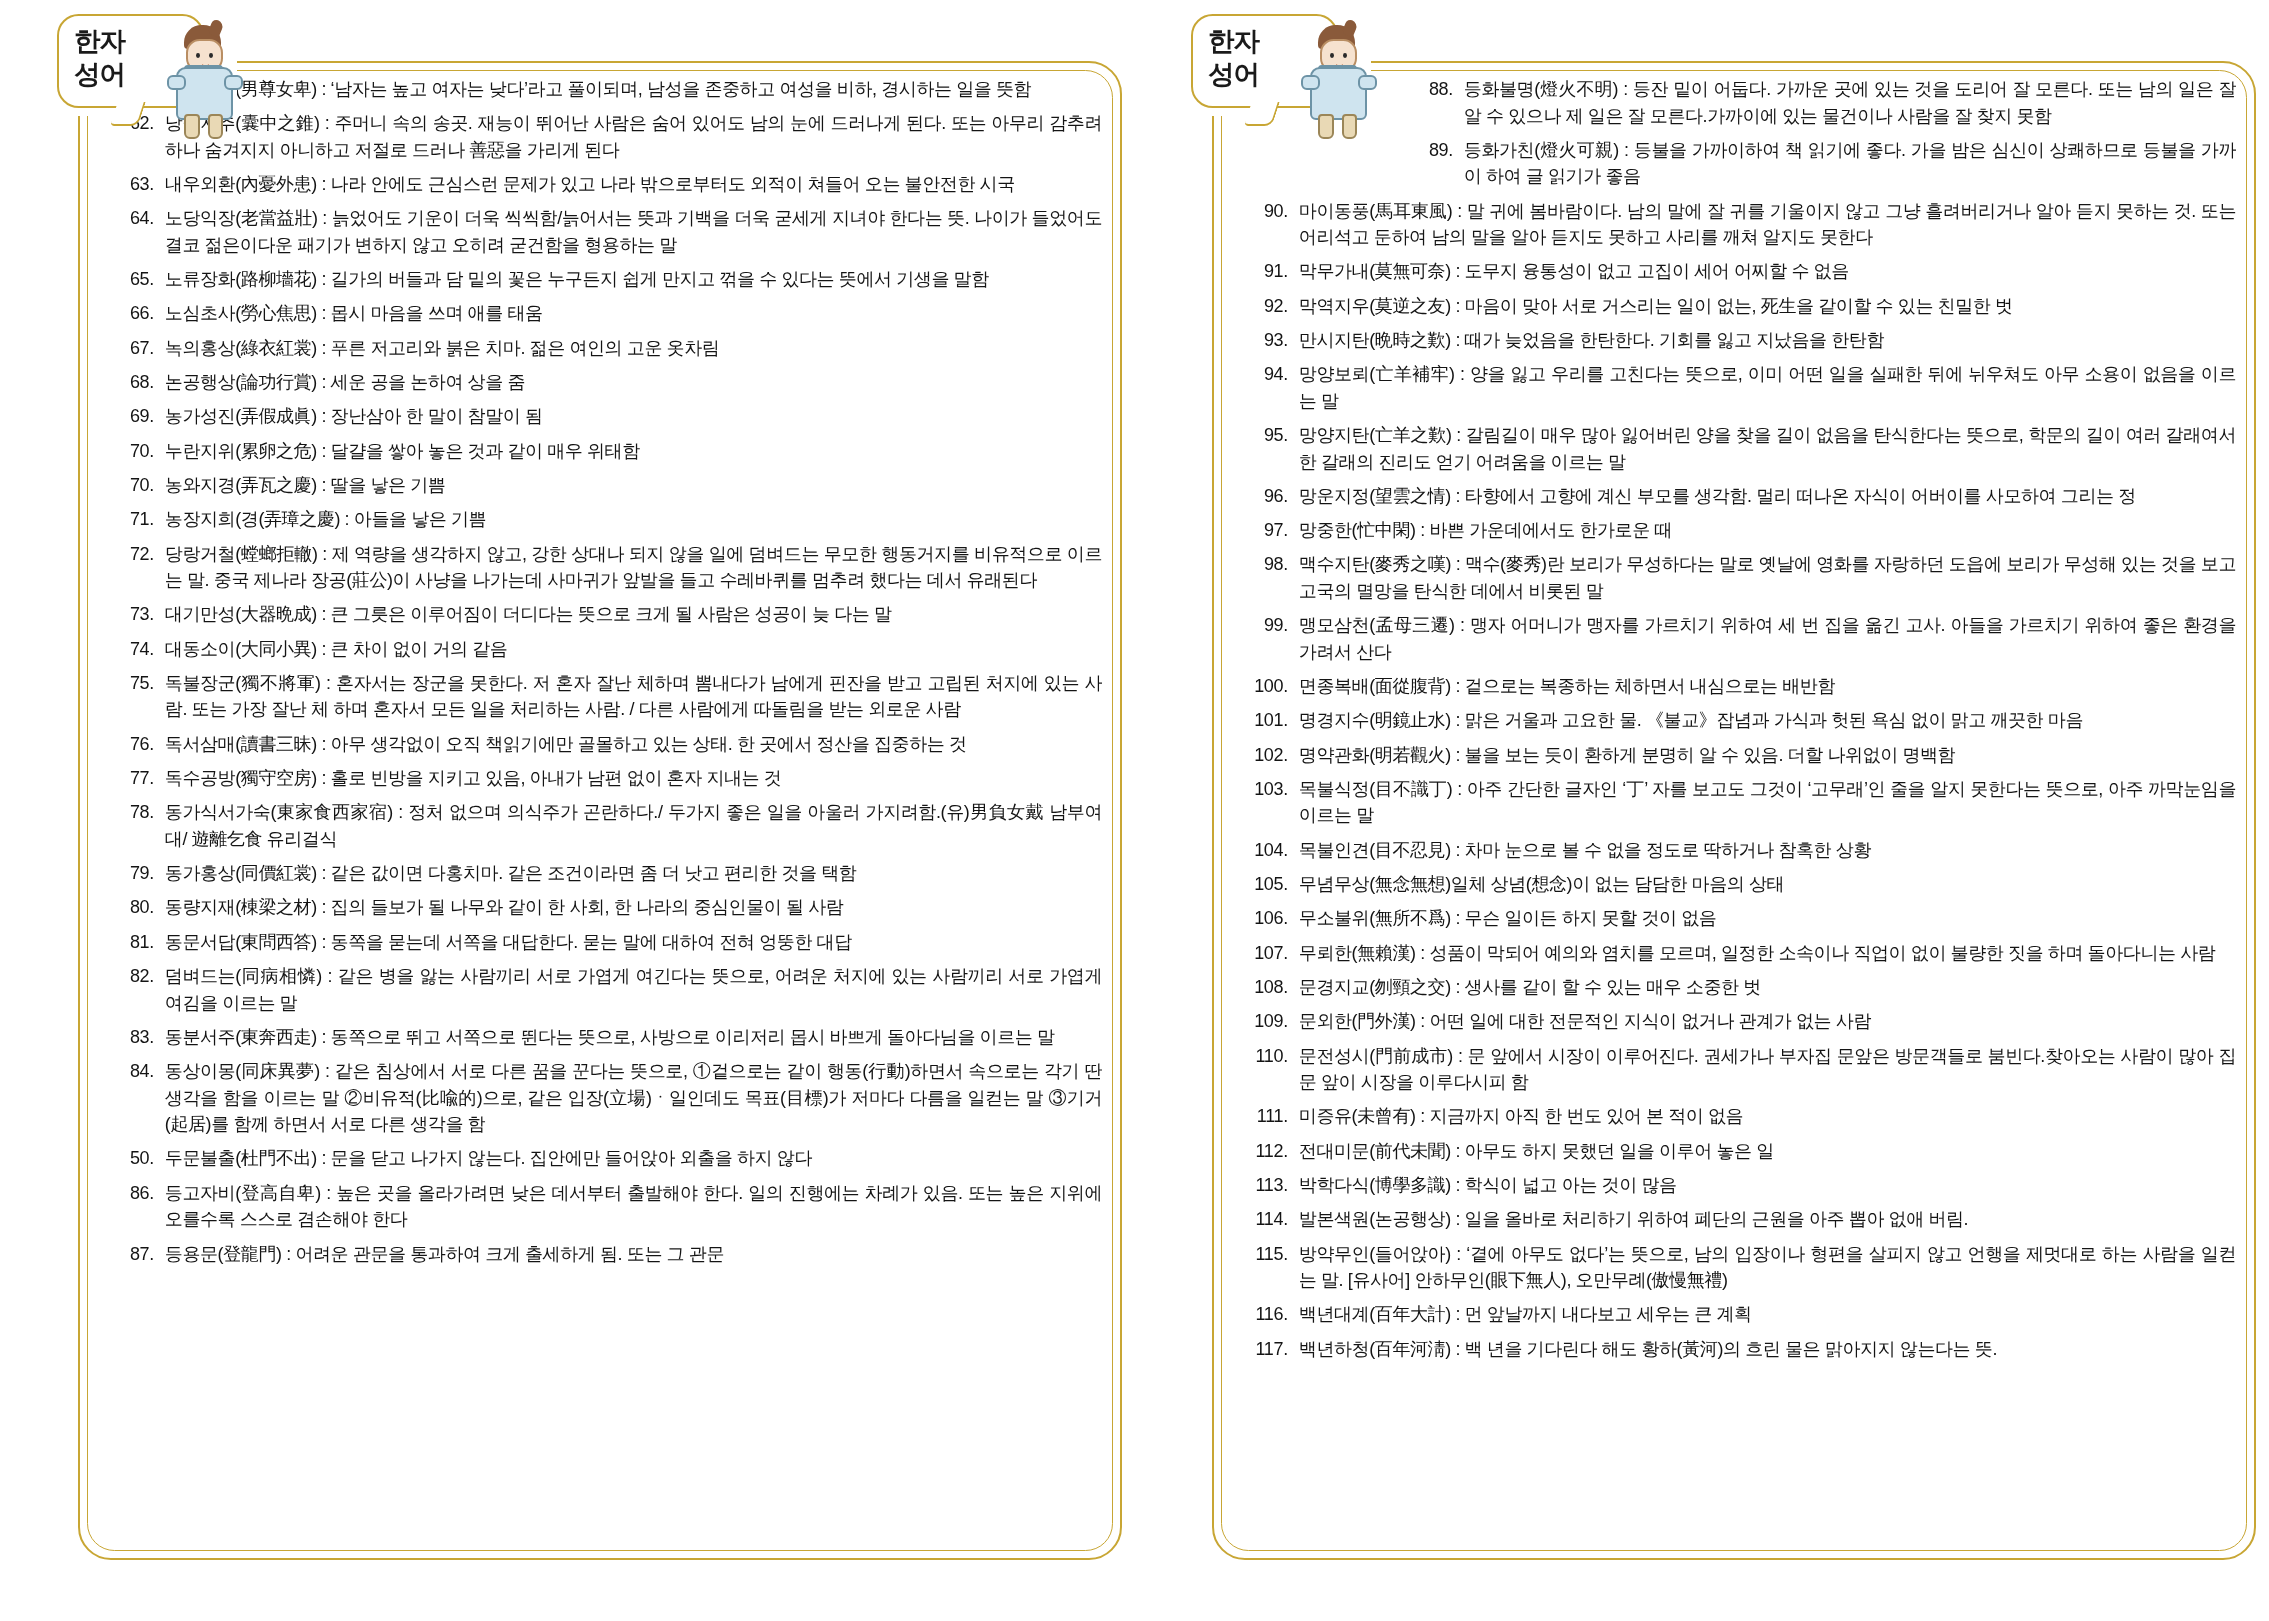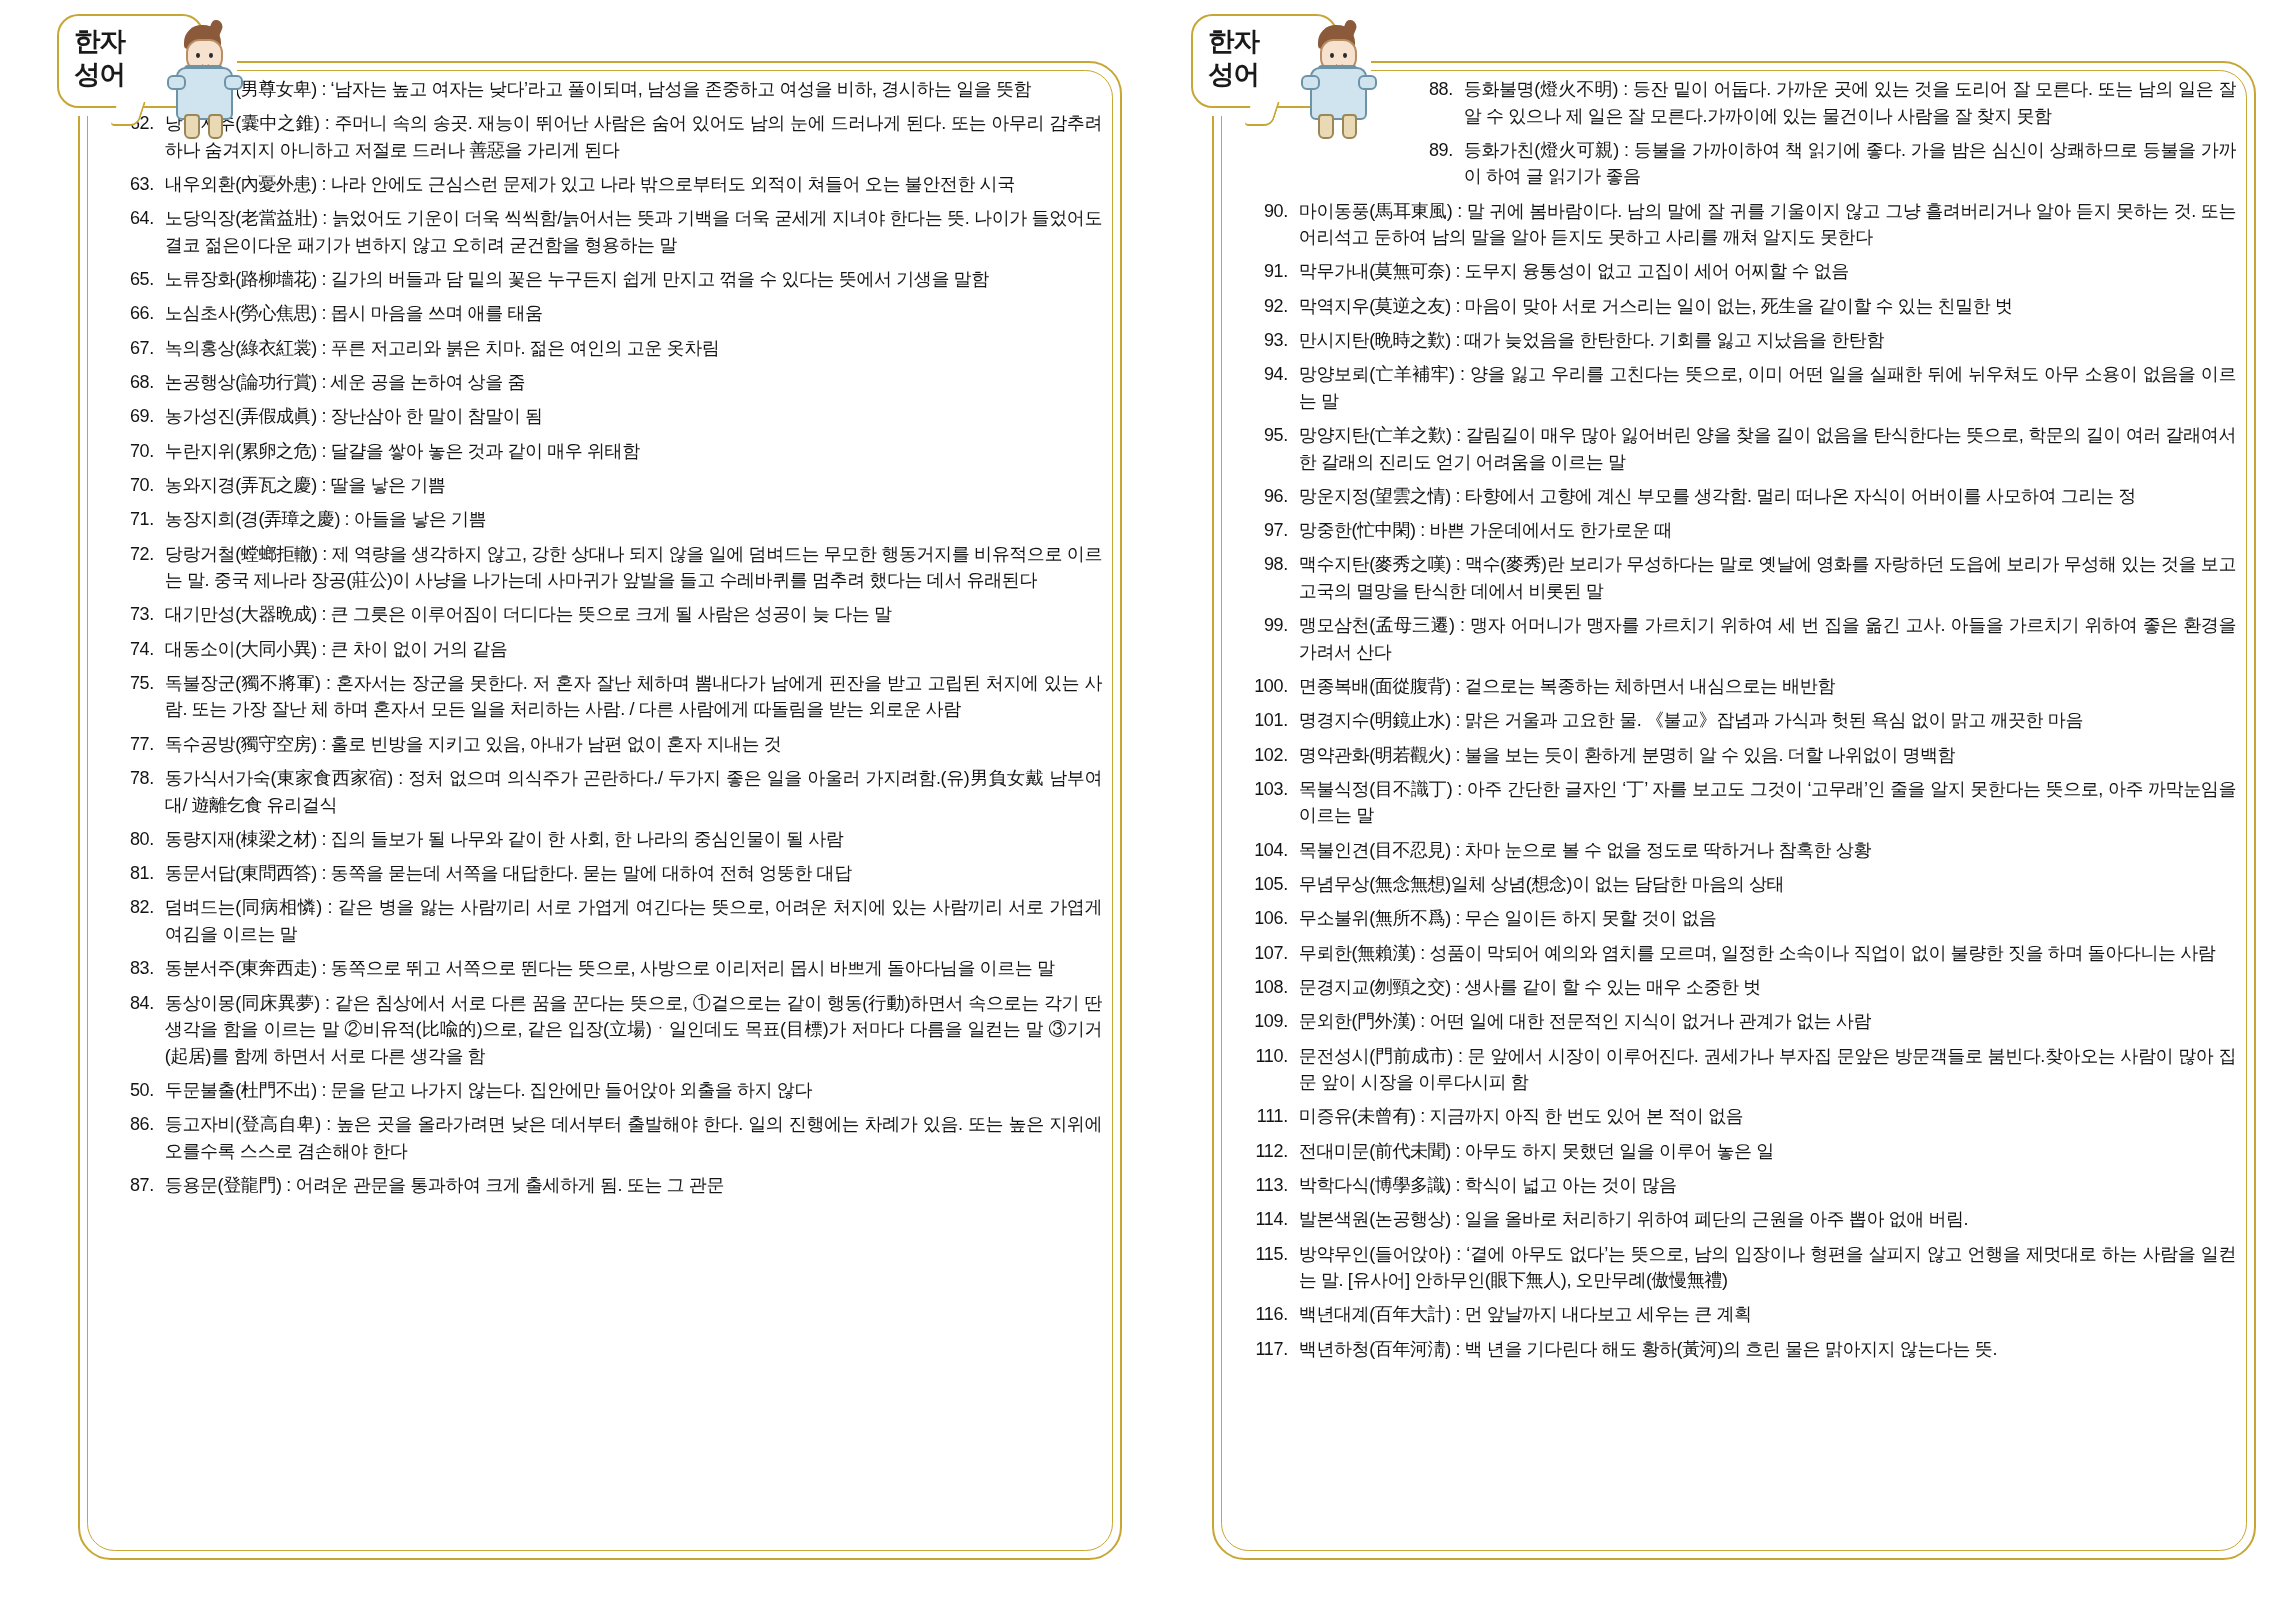--- a/index.html
+++ b/index.html
@@ -281,26 +281,34 @@
           </li>
           <li class="entry">
             <span class="num">74.</span>
             <span class="body">대동소이(大同小異) : 큰 차이 없이 거의 같음</span>
           </li>
           <li class="entry">
             <span class="num">75.</span>
             <span class="body">독불장군(獨不將軍) : 혼자서는 장군을 못한다. 저 혼자 잘난 체하며 뽐내다가 남에게 핀잔을 받고 고립된 처지에 있는 사람. 또는 가장 잘난 체 하며 혼자서 모든 일을 처리하는 사람. / 다른 사람에게 따돌림을 받는 외로운 사람</span>
           </li>
           <li class="entry">
+            <span class="num">76.</span>
+            <span class="body">독서삼매(讀書三昧) : 아무 생각없이 오직 책읽기에만 골몰하고 있는 상태. 한 곳에서 정산을 집중하는 것</span>
+          </li>
+          <li class="entry">
             <span class="num">77.</span>
             <span class="body">독수공방(獨守空房) : 홀로 빈방을 지키고 있음, 아내가 남편 없이 혼자 지내는 것</span>
           </li>
           <li class="entry">
             <span class="num">78.</span>
             <span class="body">동가식서가숙(東家食西家宿) : 정처 없으며 의식주가 곤란하다./ 두가지 좋은 일을 아울러 가지려함.(유)男負女戴 남부여대/ 遊離乞食 유리걸식</span>
+          </li>
+          <li class="entry">
+            <span class="num">79.</span>
+            <span class="body">동가홍상(同價紅裳) : 같은 값이면 다홍치마. 같은 조건이라면 좀 더 낫고 편리한 것을 택함</span>
           </li>
           <li class="entry">
             <span class="num">80.</span>
             <span class="body">동량지재(棟梁之材) : 집의 들보가 될 나무와 같이 한 사회, 한 나라의 중심인물이 될 사람</span>
           </li>
           <li class="entry">
             <span class="num">81.</span>
             <span class="body">동문서답(東問西答) : 동쪽을 묻는데 서쪽을 대답한다. 묻는 말에 대하여 전혀 엉뚱한 대답</span>
           </li>
           <li class="entry">

